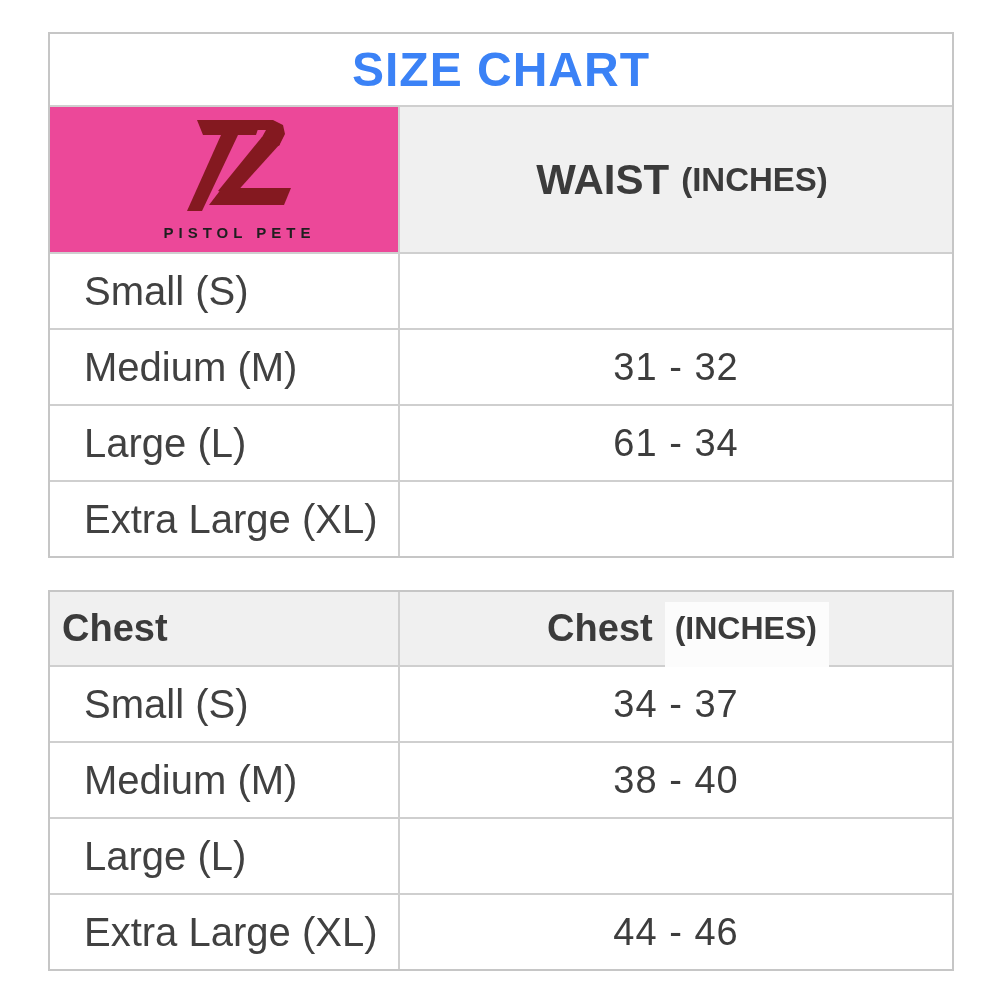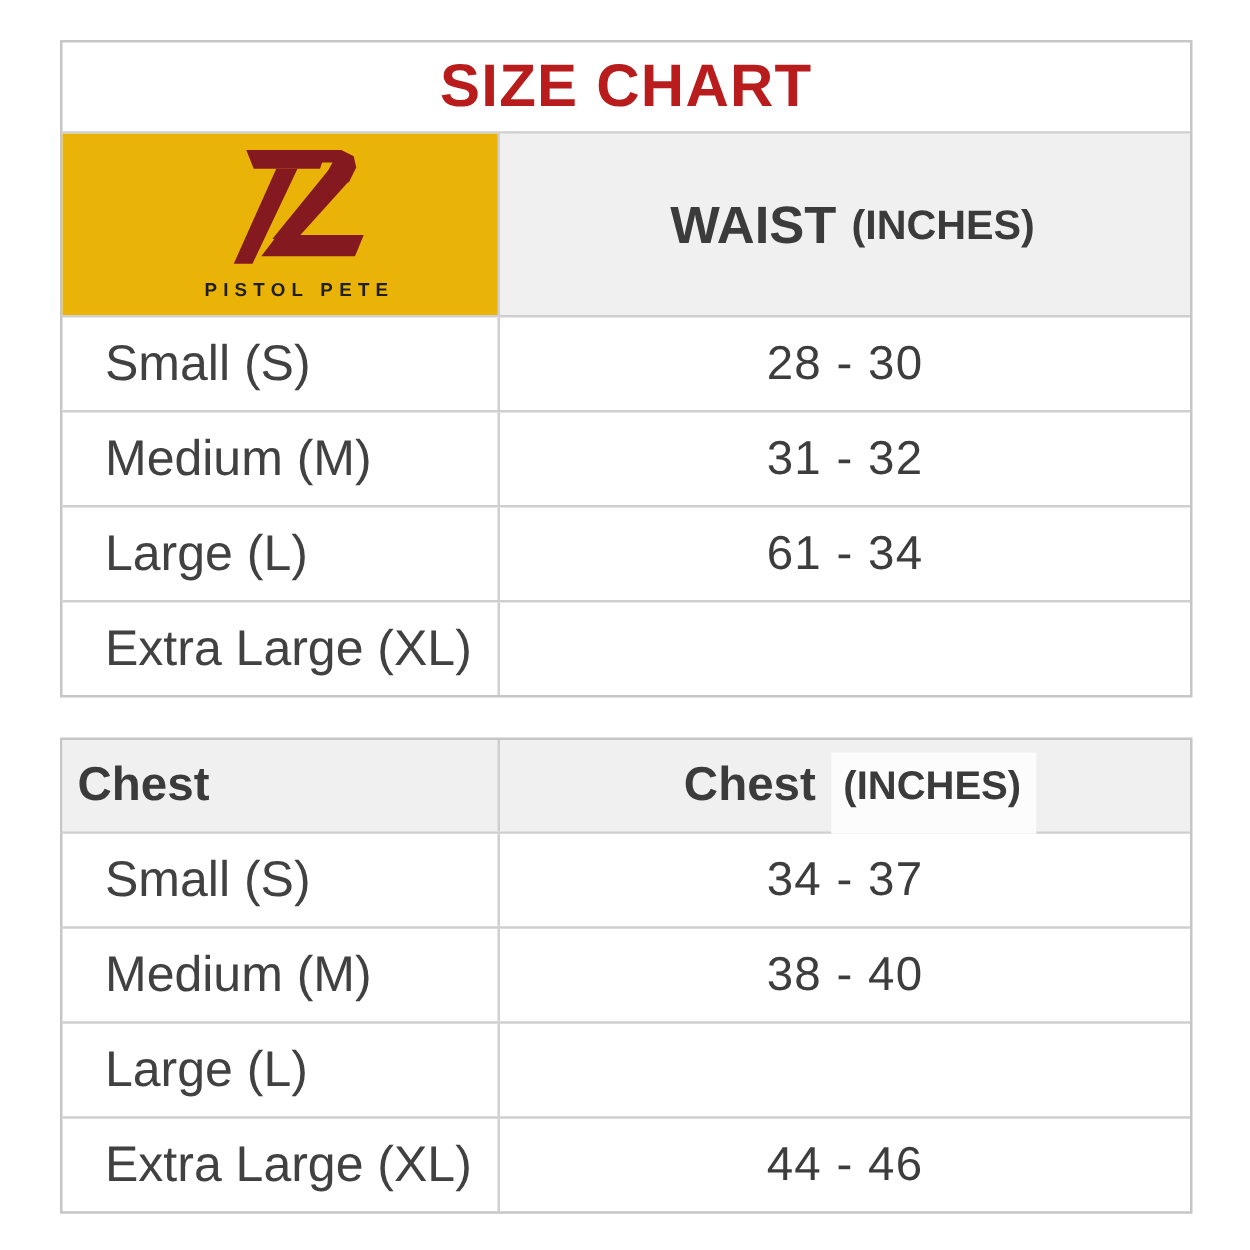--- a/index.html
+++ b/index.html
@@ -15,38 +15,38 @@
   }
   .tbl2 { margin-top:32px; }
   .row { display:flex; border-top:2px solid #cfcfcf; align-items:stretch; }
   .row.first { border-top:none; }
 
   .title-row {
     height:71px; display:flex; align-items:center; justify-content:center;
     border-top:none;
   }
   .title-row .t {
-    font-size:48px; font-weight:bold; color:#b91c1c; letter-spacing:1px;
+    font-size:48px; font-weight:bold; color:#3b82f6; letter-spacing:1px;
   }
 
   .cell-l {
     width:350px; box-sizing:border-box; border-right:2px solid #cfcfcf;
     display:flex; align-items:center; padding-left:34px; flex-shrink:0;
   }
   .cell-r {
     flex:1; display:flex; align-items:center; justify-content:center;
     position:relative;
   }
 
   
   .hdr1 { height:145px; }
   .logo-cell {
     width:350px; box-sizing:border-box; border-right:2px solid #cfcfcf;
     display:flex; flex-direction:column; align-items:center; justify-content:center;
-    background:#eab308; flex-shrink:0;padding-left:31px;
+    background:#ec4899; flex-shrink:0;padding-left:31px;
   }
   .wordmark {
     margin-top:11px; font-size:15px; font-weight:bold; letter-spacing:5px;
     color:#1f1f1f; white-space:nowrap;
   }
   .hdr-gray { background:#f0f0f0;padding-left:12px; }
   .hdr-label { font-size:42px; font-weight:bold; color:#3b3b3b; }
   .hdr-unit  { font-size:33px; font-weight:bold; color:#3b3b3b; margin-left:12px; }
 
   
@@ -92,23 +92,20 @@
       </div>
       <div class="cell-r hdr-gray">
         <span class="hdr-label">WAIST</span>
         <span class="hdr-unit">(INCHES)</span>
       </div>
     </div>
 
     <div class="row drow">
       <div class="cell-l">
           <span class="size-label">Small (S)</span>
-        </div>
-      <div class="cell-r">
-          <span class="range-val">28 - 30</span>
         </div>
     </div>
     <div class="row drow">
       <div class="cell-l">
           <span class="size-label">Medium (M)</span>
         </div>
       <div class="cell-r">
           <span class="range-val">31 - 32</span>
         </div>
     </div>

